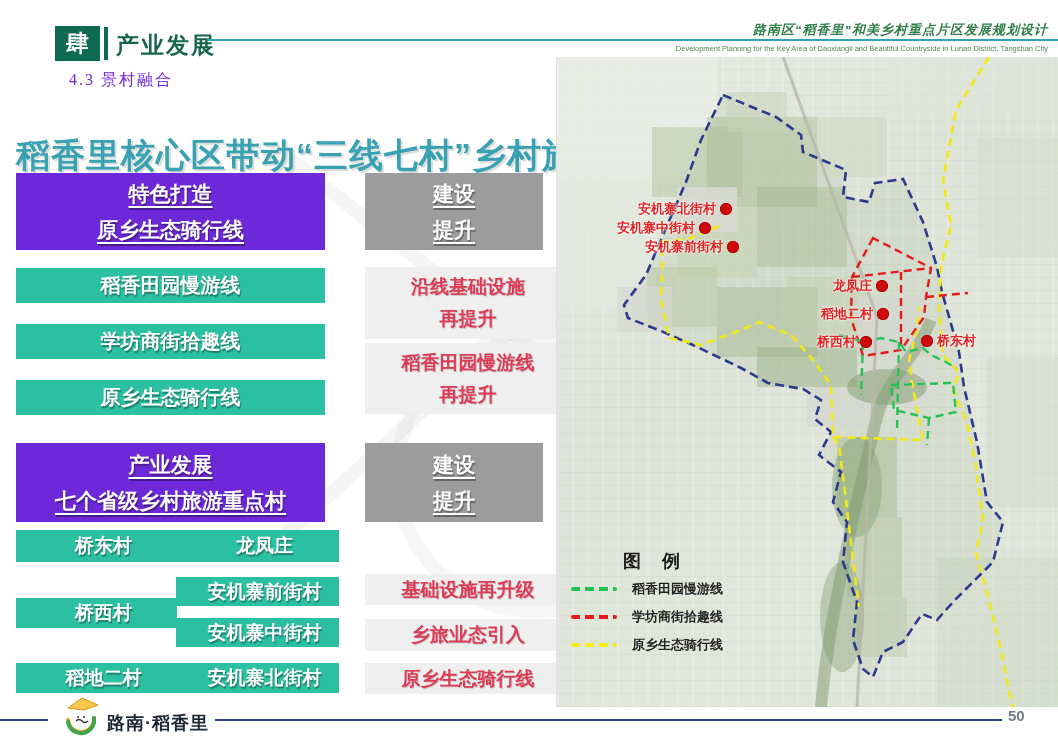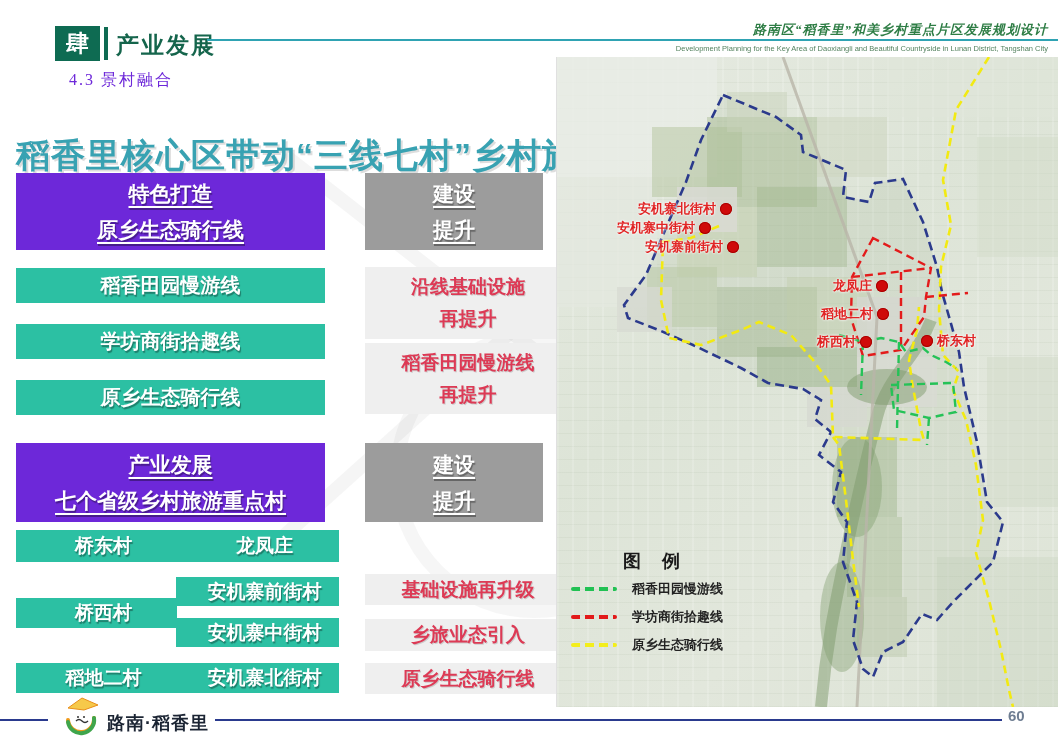--- a/index.html
+++ b/index.html
@@ -236,15 +236,15 @@
     <polygon points="10,12 24,2 40,9 26,14" fill="#f6c94a" stroke="#e88f1a" stroke-width="1"></polygon>
     <path d="M10,24 A13,13 0 1 0 36,22" fill="none" stroke="#f09a1a" stroke-width="4" stroke-linecap="round"></path>
     <path d="M36,22 A13,13 0 0 1 10,26" fill="none" stroke="#3fa54c" stroke-width="4" stroke-linecap="round"></path>
     <circle cx="23" cy="24" r="8" fill="#fff"></circle>
     <path d="M18,25 q3,-3 6,0 q3,3 6,0" fill="none" stroke="#333" stroke-width="1.4"></path>
     <circle cx="20" cy="21" r="1" fill="#333"></circle>
       <circle cx="26" cy="21" r="1" fill="#333"></circle>
   </svg>
   <div class="brand-text">路南·稻香里</div>
   <div class="foot-line" style="left:215px;width:787px;"></div>
-  <div class="page-num">60</div>
+  <div class="page-num">50</div>
 
 </div>
 
 </body></html>

